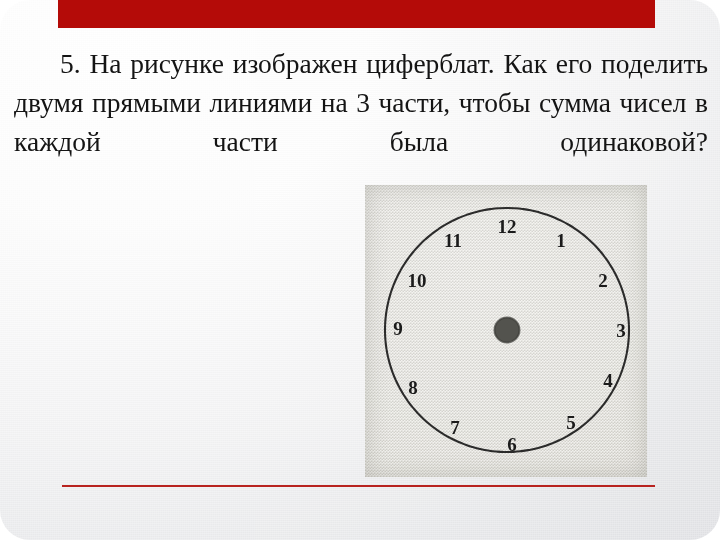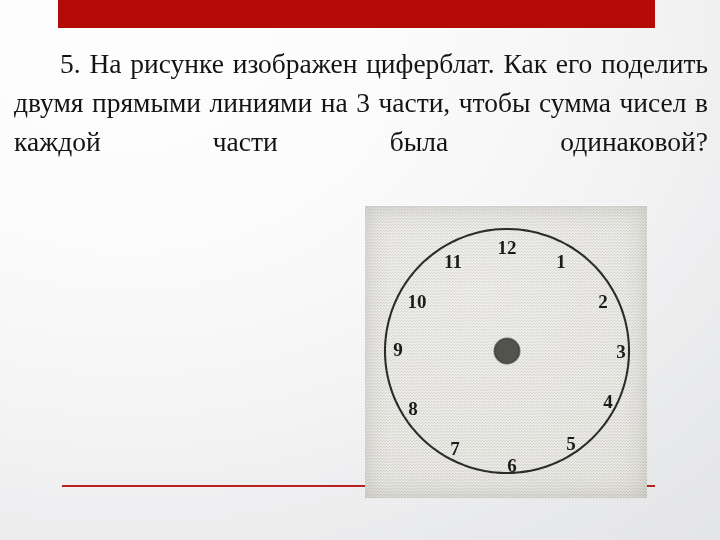--- a/index.html
+++ b/index.html
@@ -14,20 +14,21 @@
   }
 
   
   #slide {
     position: relative;
     width: 720px;
     height: 540px;
     background:
       radial-gradient(120% 120% at 18% 8%, #ffffff 0%, #fdfdfd 28%, #f4f4f5 58%, #e7e8ea 85%, #e2e3e6 100%);
     overflow: hidden;
+    border-radius: 30px;
   }
   
   #slide::after {
     content: "";
     position: absolute;
     inset: 0;
     pointer-events: none;
     opacity: .30;
     background-image:
       repeating-linear-gradient(0deg,   rgba(255,255,255,.55) 0 1px, rgba(0,0,0,.022) 1px 2px),
@@ -89,21 +90,20 @@
     top: 185px;
     width: 282px;
     height: 292px;
     z-index: 5;
     background:
       repeating-linear-gradient(27deg,  rgba(0,0,0,.045) 0 1px, rgba(255,255,255,.30) 1px 2px),
       repeating-linear-gradient(113deg, rgba(0,0,0,.038) 0 1px, rgba(255,255,255,.26) 1px 2px),
       radial-gradient(140% 120% at 40% 30%, #ecebe6 0%, #e6e5df 45%, #dedcd5 78%, #d8d6cd 100%);
     background-size: 3px 3px, 3px 3px, 100% 100%;
     box-shadow: inset 0 0 22px rgba(120,118,108,.30);
-    margin-top: 21px;
   }
   #clock-figure svg {
     display: block;
     width: 100%;
     height: 100%;
   }
   .clk-num {
     font-family: "Liberation Serif", serif;
     font-weight: bold;
     font-size: 19px;

